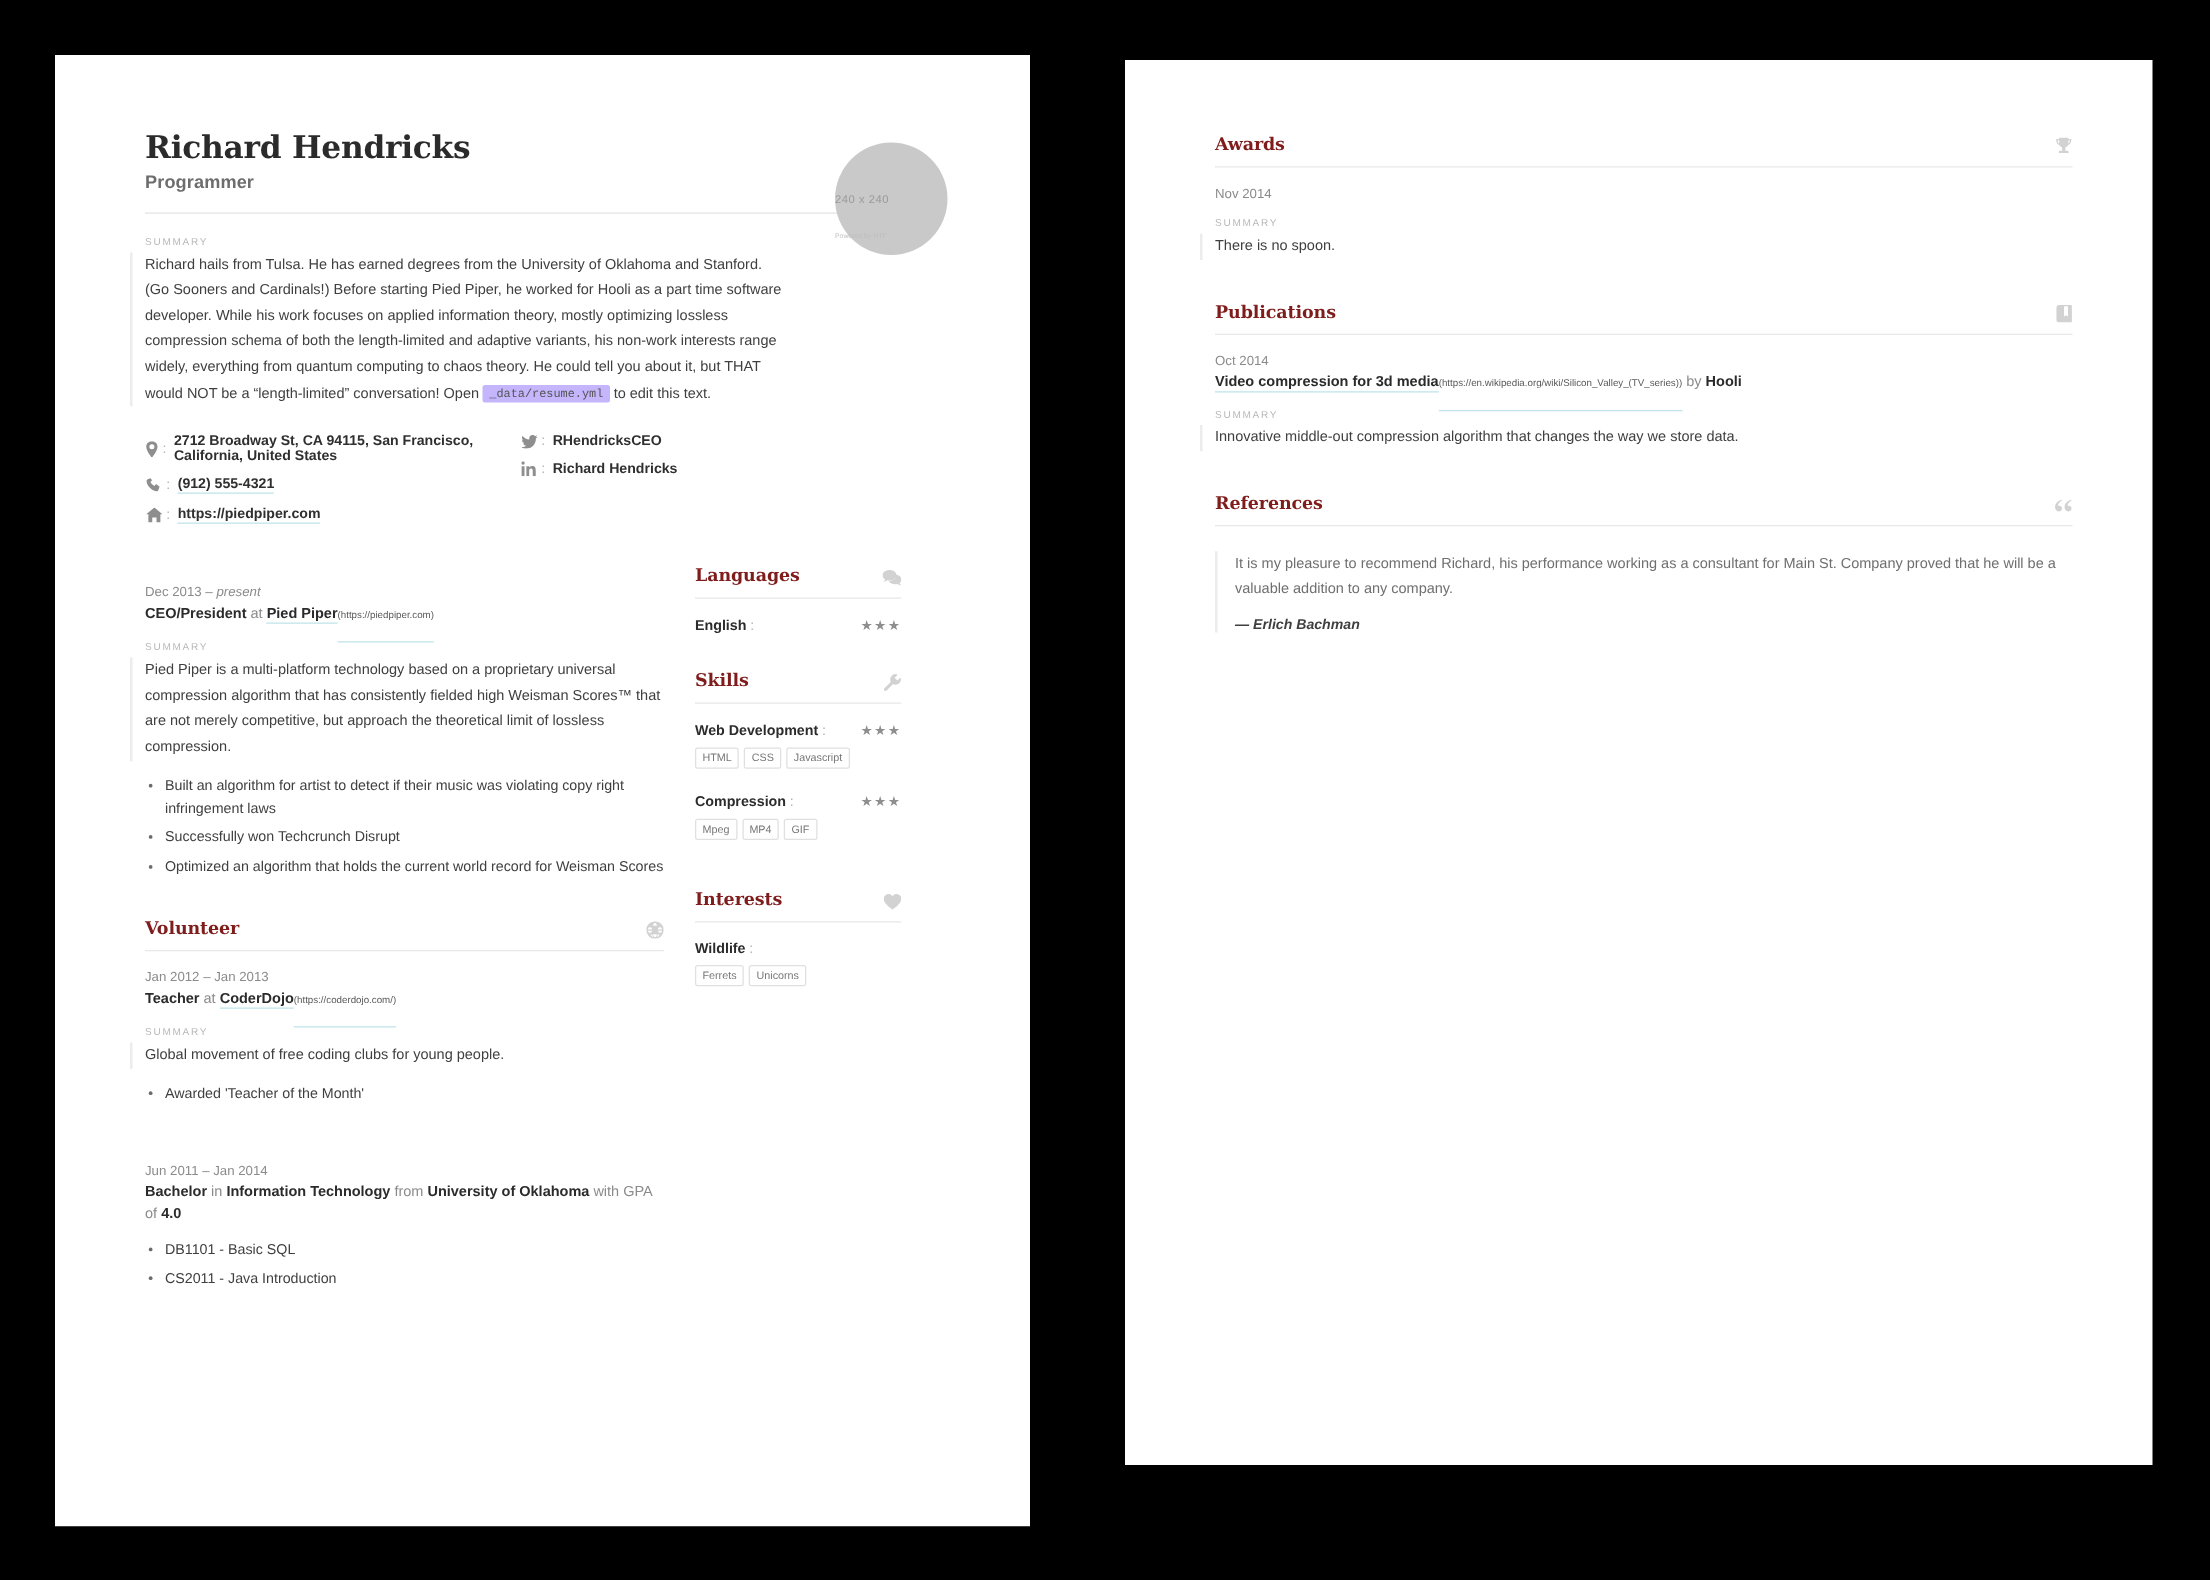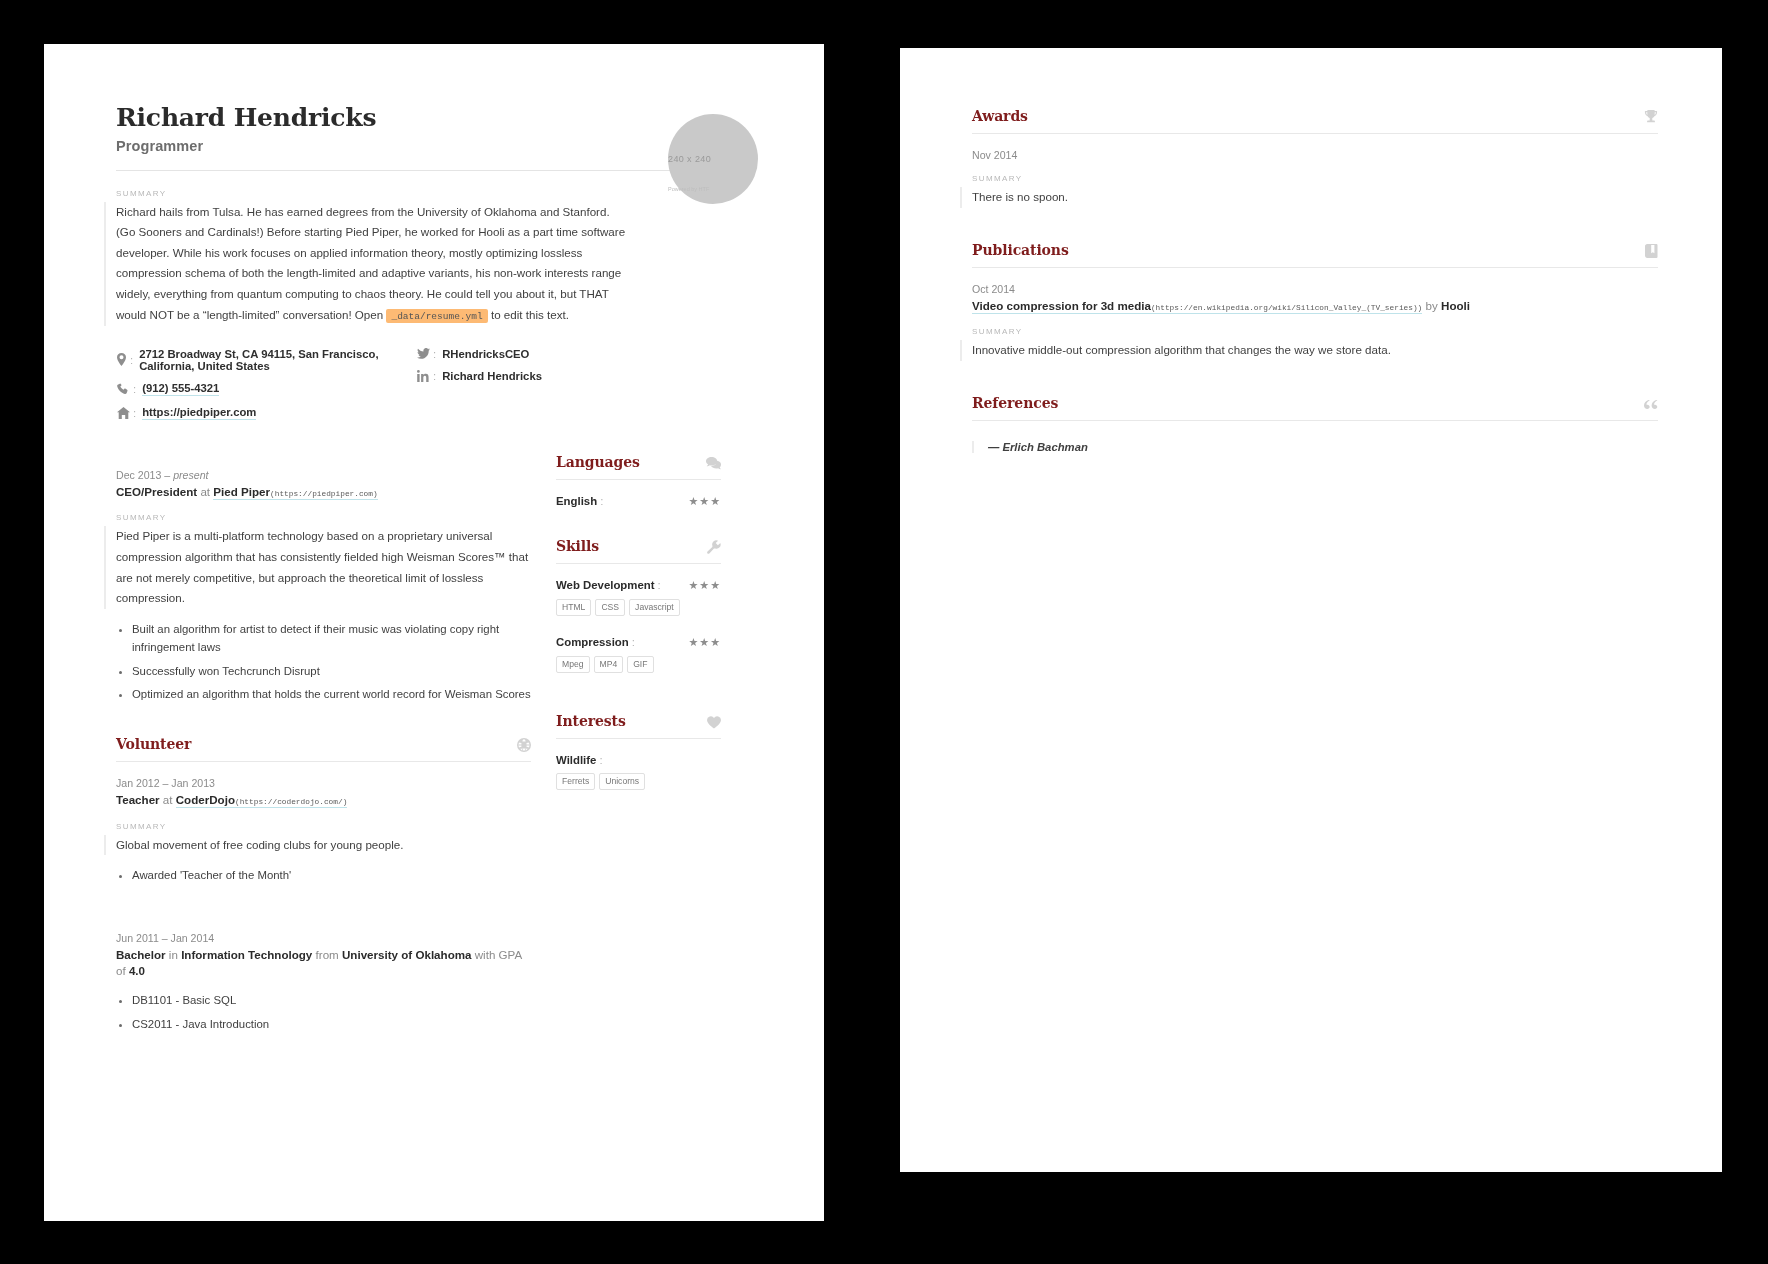--- a/index.html
+++ b/index.html
@@ -46,21 +46,21 @@
   .kicker {
     font-size: 8px; letter-spacing: 1.4px; color: #b8b8b8;
     text-transform: uppercase; margin-bottom: 4px;
   }
   .summary-wrap { border-left: 2px solid #ececec; padding-left: 10px; margin-left: -12px; }
   .para {
     font-size: 11.6px; line-height: 1.78; color: #3f3f3f; margin: 0;
   }
   .code {
     font-family: "Liberation Mono", monospace;
-    font-size: 9.5px; background: #fdba74; color: #555;
+    font-size: 9.5px; background: #c4b5fd; color: #555;
     padding: 1.5px 5px; border-radius: 2px;
   }
 
   
   .contact { display: flex; margin-top: 22px; }
   .contact-col { display: flex; flex-direction: column; gap: 10px; }
   .contact-col.left { width: 300px; }
   .contact-row { display: flex; align-items: center; font-size: 11.3px; color: #2f2f2f; font-weight: 700; }
   .ci { width: 14px; display: inline-flex; justify-content: center; color: #8e8e8e; }
   .ci svg { display: block; }
@@ -83,21 +83,21 @@
   }
   .sec-ico { color: #d2d2d2; display: flex; align-items: center; }
   .sec-ico svg { display: block; }
 
   .entry { padding-top: 15px; }
   .entry-date { font-size: 10.6px; color: #8b8b8b; margin-bottom: 3px; }
   .entry-date em { font-style: italic; }
   .entry-title { font-size: 11.6px; color: #2b2b2b; line-height: 1.45; }
   .entry-title b { font-weight: 700; }
   .entry-title .weak { color: #8b8b8b; font-weight: 400; }
-  .entry-url { font-size: 7.8px; color: #5a5a5a; border-bottom: 1.5px solid #bfe3ea; padding-bottom: 1px; font-family: Liberation Mono, monospace; }
+  .entry-url { font-size: 7.8px; color: #5a5a5a; border-bottom: 1.5px solid #bfe3ea; padding-bottom: 17px; }
   .entry-sum { margin-top: 13px; }
   ul.bul { margin: 11px 0 0 0; padding-left: 16px; }
   ul.bul li {
     font-size: 11.4px; line-height: 1.62; color: #3f3f3f; margin-bottom: 5px;
   }
   ul.bul li::marker { color: #6b6b6b; }
 
   
   .side-sec { margin-bottom: 30px; }
   .side-row { display: flex; align-items: center; justify-content: space-between; padding-top: 15px; }
@@ -392,18 +392,19 @@
     <div class="p2-sec" style="margin-top:34px">
       <div class="sec-head">
         <span class="sec-title">References</span>
         <span class="sec-ico">
           <svg width="14" height="11" viewBox="0 0 14 11">
               <path fill="currentColor" d="M5.9 0L4.4 1.2C3.2 2.2 2.5 3.3 2.5 4.3c0 .2.05.35.1.5.25-.1.55-.15.85-.15 1.25 0 2.2.95 2.2 2.2S4.65 9.1 3.3 9.1C1.5 9.1 0 7.6 0 5.5 0 3.2 1.6 1.2 4.4 0h1.5zm7.6 0L12 1.2c-1.2 1-1.9 2.1-1.9 3.1 0 .2.05.35.1.5.25-.1.55-.15.85-.15 1.25 0 2.2.95 2.2 2.2S12.25 9.1 10.9 9.1C9.1 9.1 7.6 7.6 7.6 5.5c0-2.3 1.6-4.3 4.4-5.5h1.5z"></path>
             </svg>
         </span>
       </div>
       <div class="quote-block">
+        <p class="quote-text">It is my pleasure to recommend Richard, his performance working as a consultant for Main St. Company proved that he will be a valuable addition to any company.</p>
         <div class="quote-by">— Erlich Bachman</div>
       </div>
     </div>
 
   </div>
 </div>
 
 </body></html>

